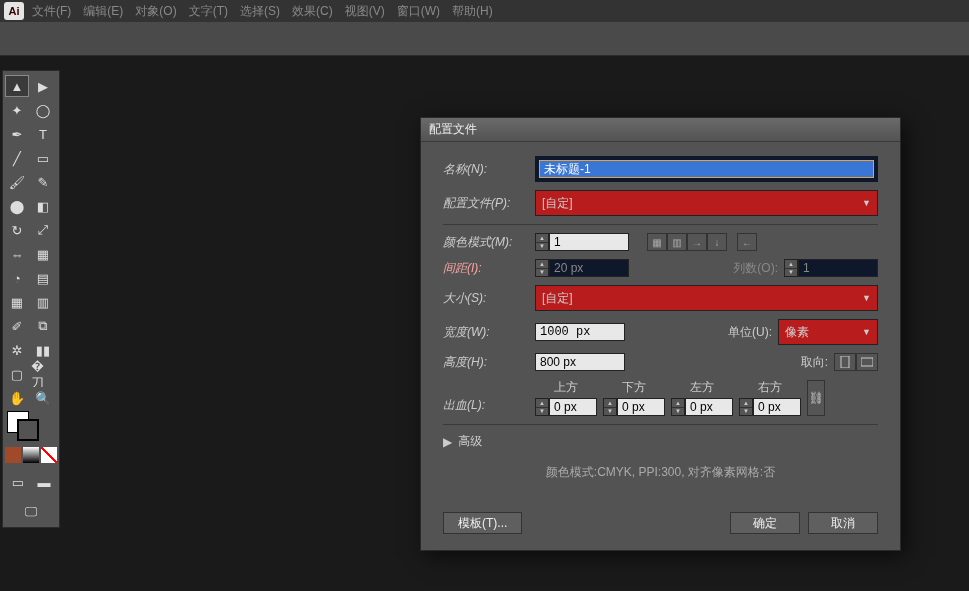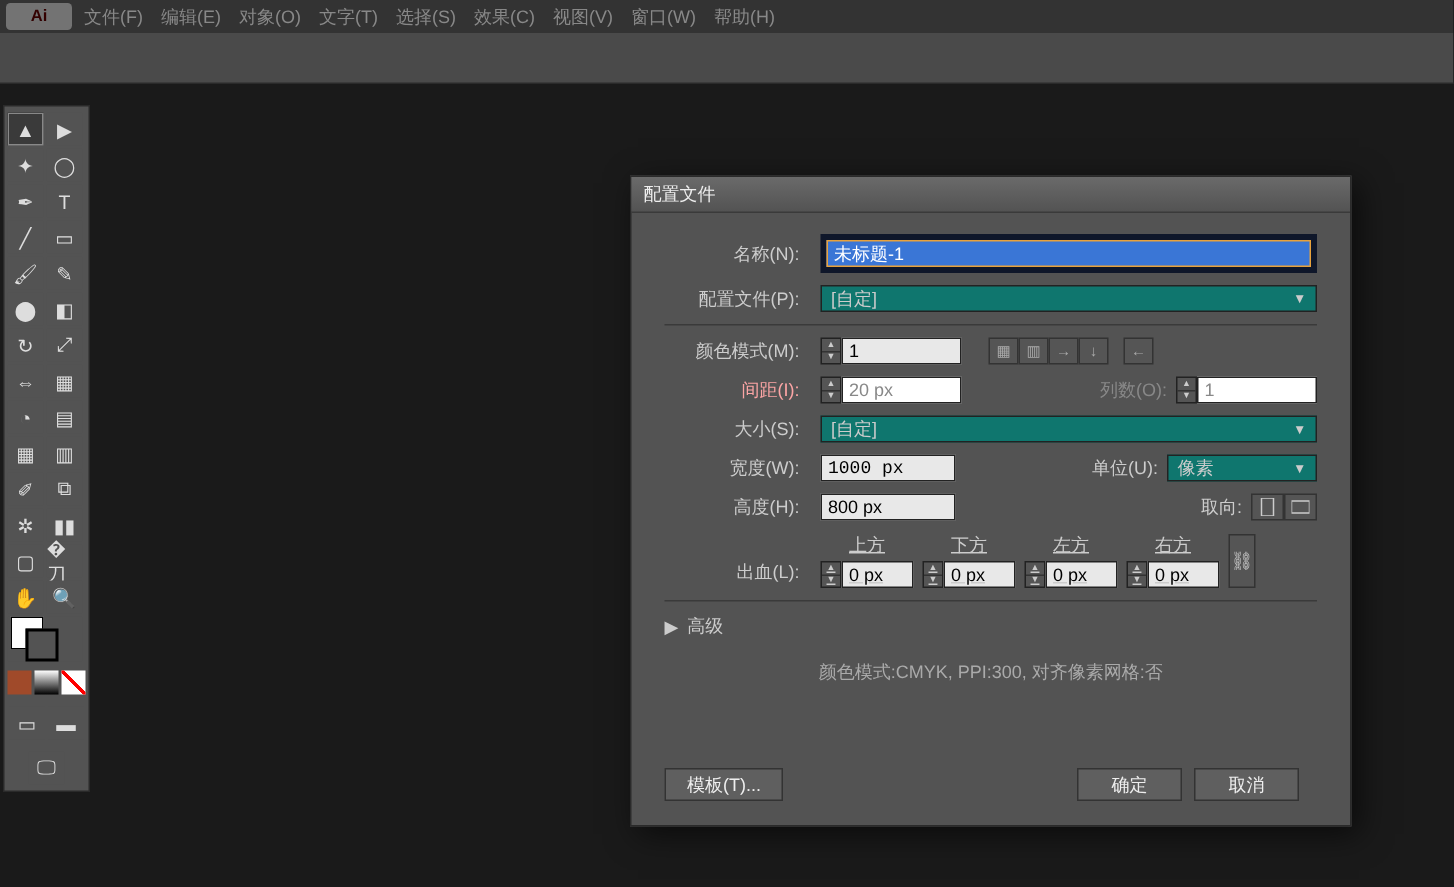--- a/index.html
+++ b/index.html
@@ -1,20 +1,20 @@
 <!DOCTYPE html>
 <html><head>
 <meta charset="utf-8">
 <style>
 * { margin: 0; padding: 0; box-sizing: border-box; font-family: "Microsoft YaHei", sans-serif; }
 body { background: #1a1a1a; width: 969px; height: 591px; overflow: hidden; position: relative; color: #ccc; font-size: 12px; }
 
 
 .menubar { height: 22px; background: #333333; display: flex; align-items: center; padding-left: 4px; cursor: default; }
-.app-icon { width: 44px; height: 18px; background: #737373; border-radius: 3px; display: flex; align-items: center; justify-content: center; font-weight: bold; color: #330000; font-size: 11px; margin-right: 8px; }
+.app-icon { width: 20px; height: 18px; background: #e5e5e5; border-radius: 3px; display: flex; align-items: center; justify-content: center; font-weight: bold; color: #330000; font-size: 11px; margin-right: 8px; }
 .menubar .menu-label { color: #888; margin-right: 12px; font-size: 12px; }
 
 
 .topbar2 { height: 34px; background: #4a4a4a; border-bottom: 1px solid #2a2a2a; display:flex; align-items:center; padding-left:8px;}
 
 
 .toolbox { position:absolute; top:70px; left:2px; width:58px; background:#535353; border:1px solid #2a2a2a; padding:4px 2px; display:flex; flex-direction:column; gap:2px;}
 .toolbox .row{display:flex; gap:2px;}
 .toolbox .tool{width:24px;height:22px;background:#535353;display:flex;align-items:center;justify-content:center;color:#ddd;font-size:13px;}
 .toolbox .tool.sel{background:#3a3a3a;box-shadow:inset 0 0 0 1px #888;}
@@ -24,40 +24,40 @@
 
 
 .canvas{position:absolute;top:56px;left:64px;right:0;bottom:0;background:#1a1a1a;}
 
 
 .dialog{position:absolute;top:117px;left:420px;width:481px;height:434px;background:#535353;border:1px solid #2a2a2a;box-shadow: 5px 5px 20px rgba(0,0,0,0.6);}
 .dialog .titlebar{height:24px;background:linear-gradient(#6a6a6a,#535353);display:flex;align-items:center;padding:0 8px;color:#eee;font-size:12px;border-bottom:1px solid #3a3a3a;}
 .dialog .body{padding:14px 22px 14px 22px;}
 
 .form-row{display:flex;align-items:center;margin-bottom:8px;}
-.form-row .lbl{width:90px;text-align:right;color:#ccc;margin-right:14px;}
+.form-row .lbl{width:90px;color:#ccc;margin-right:2px;font-style:italic;}
 .form-row .lbl.dim{color:#fca5a5;}
 .dim{color:#888;}
 .inp{background:#e8e8e8;color:#000;border:1px solid #222;height:18px;padding:0 4px;font-size:12px;}
-.inp.dark{background:#ffffff;color:#888;}
+.inp.dark{background:#0f172a;color:#888;}
 .inp.sel{background:#3a76d6;color:#fff;border:1px solid #e8a23c;}
 .wrap-orange{border:4px solid #0f172a;padding:0;display:inline-block;}
-.sel-dd{background:#0f766e;color:#ccc;border:1px solid #222;height:18px;display:flex;align-items:center;justify-content:space-between;padding:0 6px;font-size:12px;flex:1;}
+.sel-dd{background:#b91c1c;color:#ccc;border:1px solid #222;height:18px;display:flex;align-items:center;justify-content:space-between;padding:12px 6px;font-size:12px;flex:1;}
 .sel-dd .arrow{font-size:9px;color:#ccc;}
 .stepper{width:14px;height:18px;background:#555;border:1px solid #222;display:inline-flex;flex-direction:column;}
 .stepper span{flex:1;display:flex;align-items:center;justify-content:center;font-size:6px;color:#ccc;border-bottom:1px solid #333;}
 .stepper span:last-child{border-bottom:none;}
 .mini-btn{width:20px;height:18px;background:#555;border:1px solid #333;display:inline-flex;align-items:center;justify-content:center;color:#aaa;font-size:10px;}
 hr.sep{border:none;border-top:1px solid #3a3a3a;margin:8px 0;}
 .section-header{display:flex;align-items:center;gap:6px;color:#ccc;cursor:pointer;}
 .bleed-group{display:flex;align-items:center;gap:6px;}
-.bleed-col{display:flex;flex-direction:column;align-items:center;gap:2px;color:#ccc;text-decoration:underline;}
+.bleed-col{display:flex;flex-direction:column;align-items:center;gap:2px;color:#ccc;}
 .bleed-col .inp{width:48px;}
 .info-line{color:#aaa;text-align:center;margin-top:14px;}
-.button-row{position:absolute;left:0;right:12px;bottom:16px;display:flex;padding:0 22px;gap:8px;}
+.button-row{position:absolute;left:0;right:0;bottom:16px;display:flex;padding:0 22px;gap:8px;}
 .btn{background:#5f5f5f;border:1px solid #333;color:#eee;height:22px;padding:0 14px;display:inline-flex;align-items:center;justify-content:center;font-size:12px;}
 .spacer{flex:1;}
 .orient-btn{width:22px;height:18px;background:#555;border:1px solid #333;display:inline-flex;align-items:center;justify-content:center;}
 .orient-btn svg{width:12px;height:12px;}
 .link-btn{width:18px;height:36px;background:#555;border:1px solid #333;display:flex;align-items:center;justify-content:center;color:#ccc;}
 </style>
 </head>
 <body>
 
 <div class="menubar">

